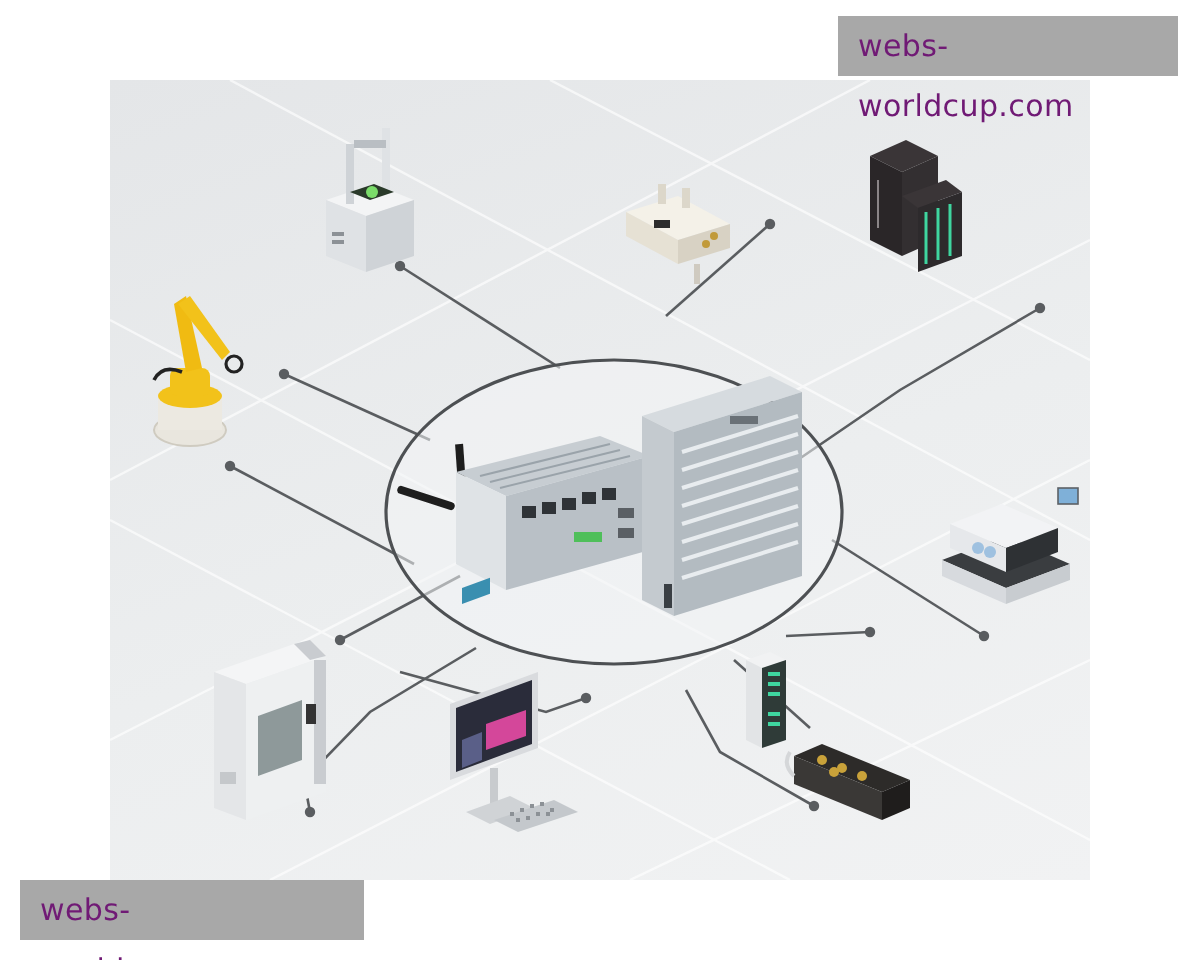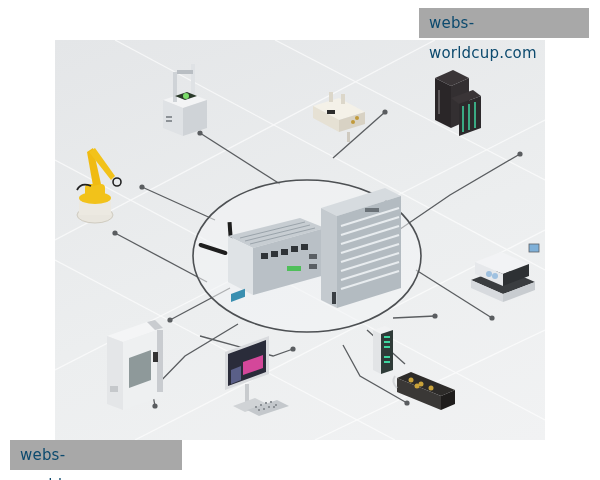--- a/index.html
+++ b/index.html
@@ -1,19 +1,19 @@
 <!DOCTYPE html>
 <html><head>
 <meta charset="utf-8">
 <style>
   html, body { margin:0; padding:0; }
   body { width:600px; height:480px; background:#ffffff; position:relative; overflow:hidden; font-family:"Liberation Sans", sans-serif; }
   .canvas { position:absolute; left:55px; top:40px; width:490px; height:400px; background:linear-gradient(160deg,#e4e6e8 0%,#eceeef 55%,#f1f2f3 100%); overflow:hidden; }
   svg.layer { position:absolute; left:0; top:0; }
-  .wm { position:absolute; background:#a8a8a8; color:#0c4a6e; font-size:15px; letter-spacing:0.2px; line-height:30px; padding:0 10px; font-family:"DejaVu Sans", sans-serif; }
+  .wm { position:absolute; background:#a8a8a8; color:#701a75; font-size:15px; letter-spacing:0.2px; line-height:30px; padding:0 10px; font-family:"DejaVu Sans", sans-serif; }
   .wm-top { left:419px; top:8px; width:170px; height:30px; box-sizing:border-box; }
   .wm-bottom { left:10px; top:440px; width:172px; height:30px; box-sizing:border-box; }
 </style>
 </head>
 <body>
 
 <div class="canvas">
   <svg class="layer" width="490" height="400" viewBox="0 0 490 400">
 
     <g stroke="#ffffff" stroke-width="1.2" opacity="0.65" fill="none">

